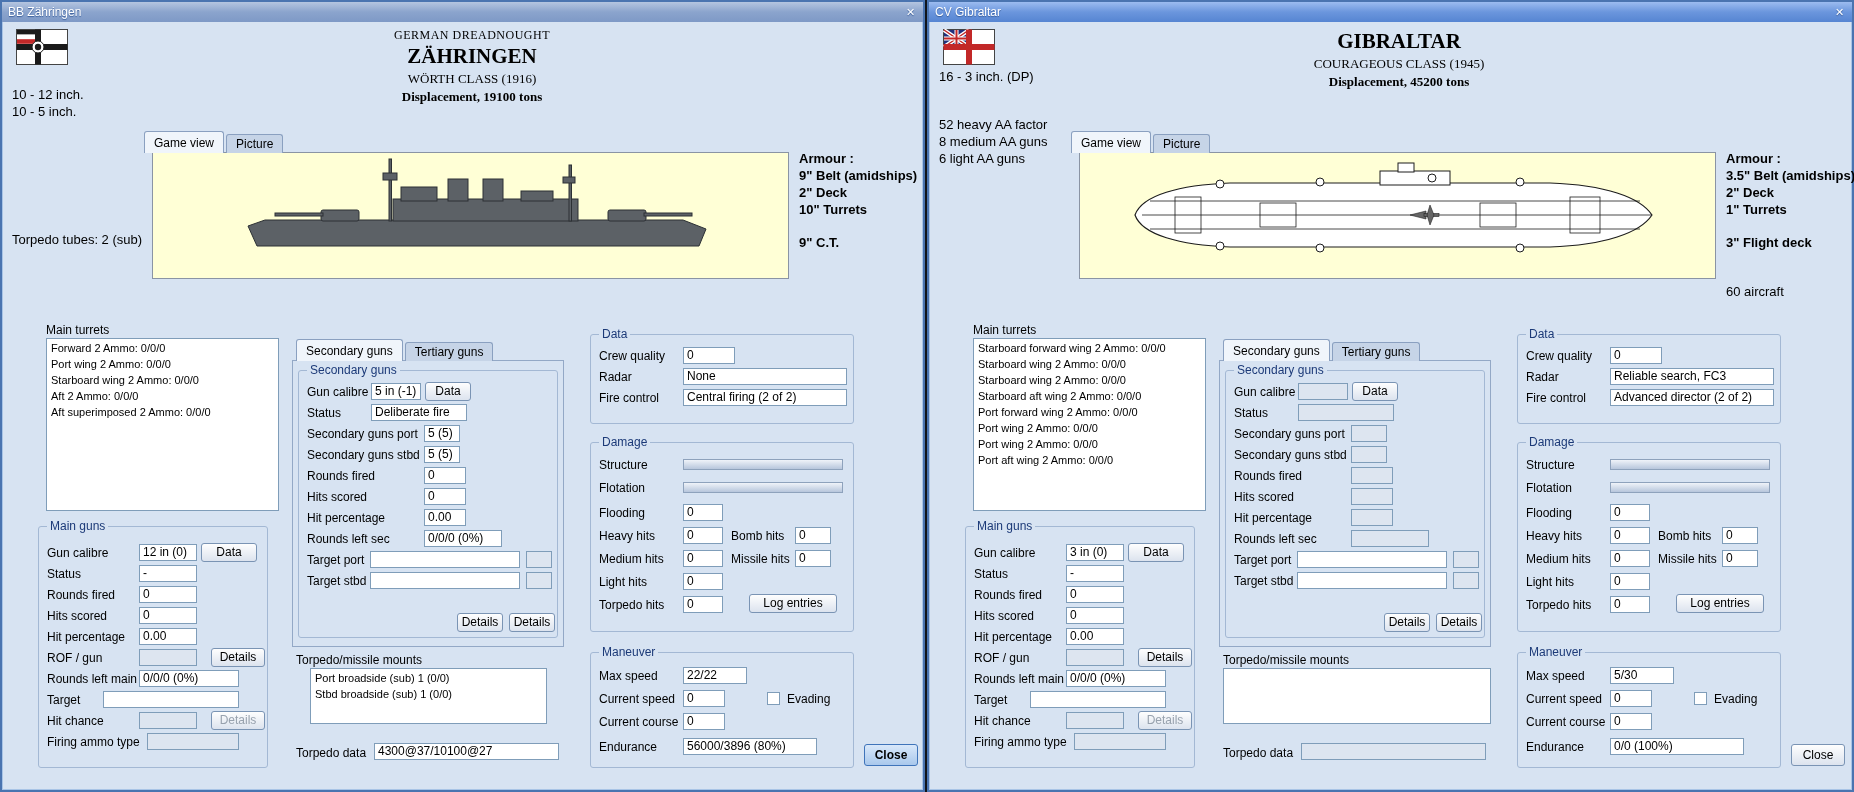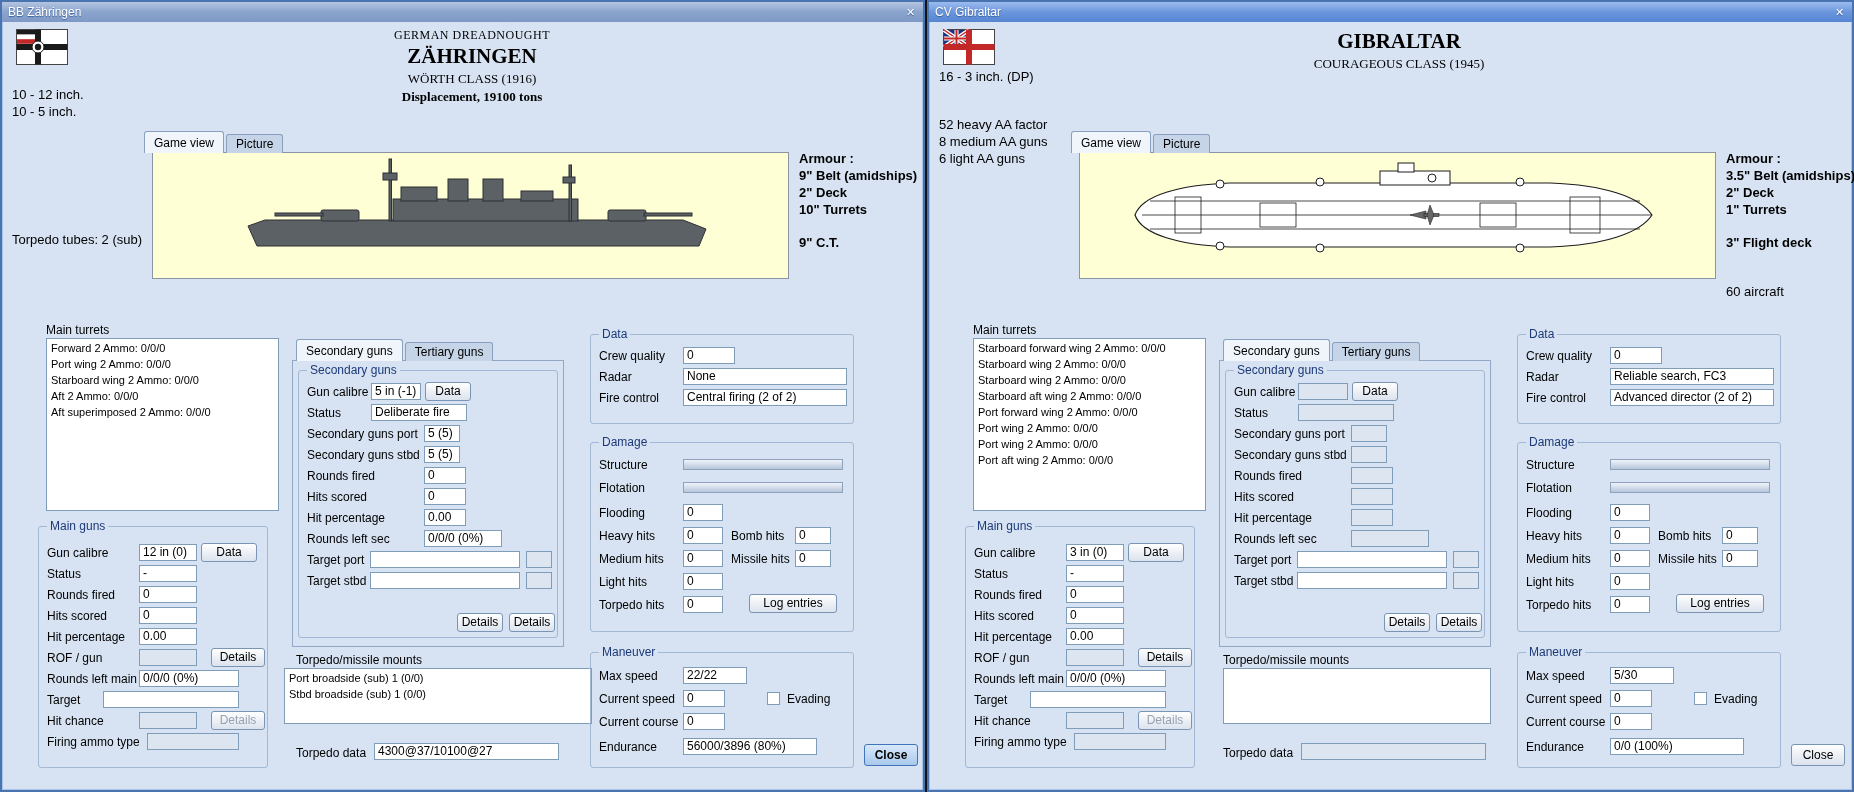--- a/index.html
+++ b/index.html
@@ -180,21 +180,21 @@
     <div class="fld" style="left:71px;top:180px;width:150px"></div>
     <div class="fld dis" style="left:227px;top:180px;width:26px"></div>
     <span class="label" style="left:8px;top:203px">Target stbd</span>
     <div class="fld" style="left:71px;top:201px;width:150px"></div>
     <div class="fld dis" style="left:227px;top:201px;width:26px"></div>
     <div class="btn" style="left:158px;top:242px;width:46px">Details</div>
     <div class="btn" style="left:210px;top:242px;width:46px">Details</div>
   </div>
 
   <div class="label" style="left:294px;top:651px">Torpedo/missile mounts</div>
-  <div class="lb" style="left:282px;top:666px;width:308px;height:56px">
+  <div class="lb" style="left:308px;top:666px;width:237px;height:56px">
       <div>Port broadside (sub) 1 (0/0)</div>
       <div>Stbd broadside (sub) 1 (0/0)</div>
     </div>
   <div class="label" style="left:294px;top:744px">Torpedo data</div>
   <div class="fld" style="left:372px;top:741px;width:185px">4300@37/10100@27</div>
 
   <div class="grp" style="left:588px;top:332px;width:264px;height:90px">
     <span class="gt">Data</span>
     <span class="label" style="left:8px;top:14px">Crew quality</span>
     <div class="fld" style="left:92px;top:12px;width:52px">0</div>
@@ -263,20 +263,21 @@
     <rect x="23" y="0.5" width="6" height="35" fill="#c22828"></rect>
   </svg>
 
   <div class="lines" style="left:10px;top:66px">
       <div>16 - 3 inch. (DP)</div>
     </div>
 
   <div class="hdr" style="left:150px;top:26px;width:640px">
     <div class="t2">GIBRALTAR</div>
     <div class="t3">COURAGEOUS CLASS (1945)</div>
+    <div class="t4">Displacement, 45200 tons</div>
   </div>
 
   <div class="lines" style="left:10px;top:114px">
       <div>52 heavy AA factor</div>
       <div>8 medium AA guns</div>
       <div>6 light AA guns</div>
     </div>
 
   <div class="tabs" style="left:142px;top:129px">
     <span class="tab on">Game view</span>

